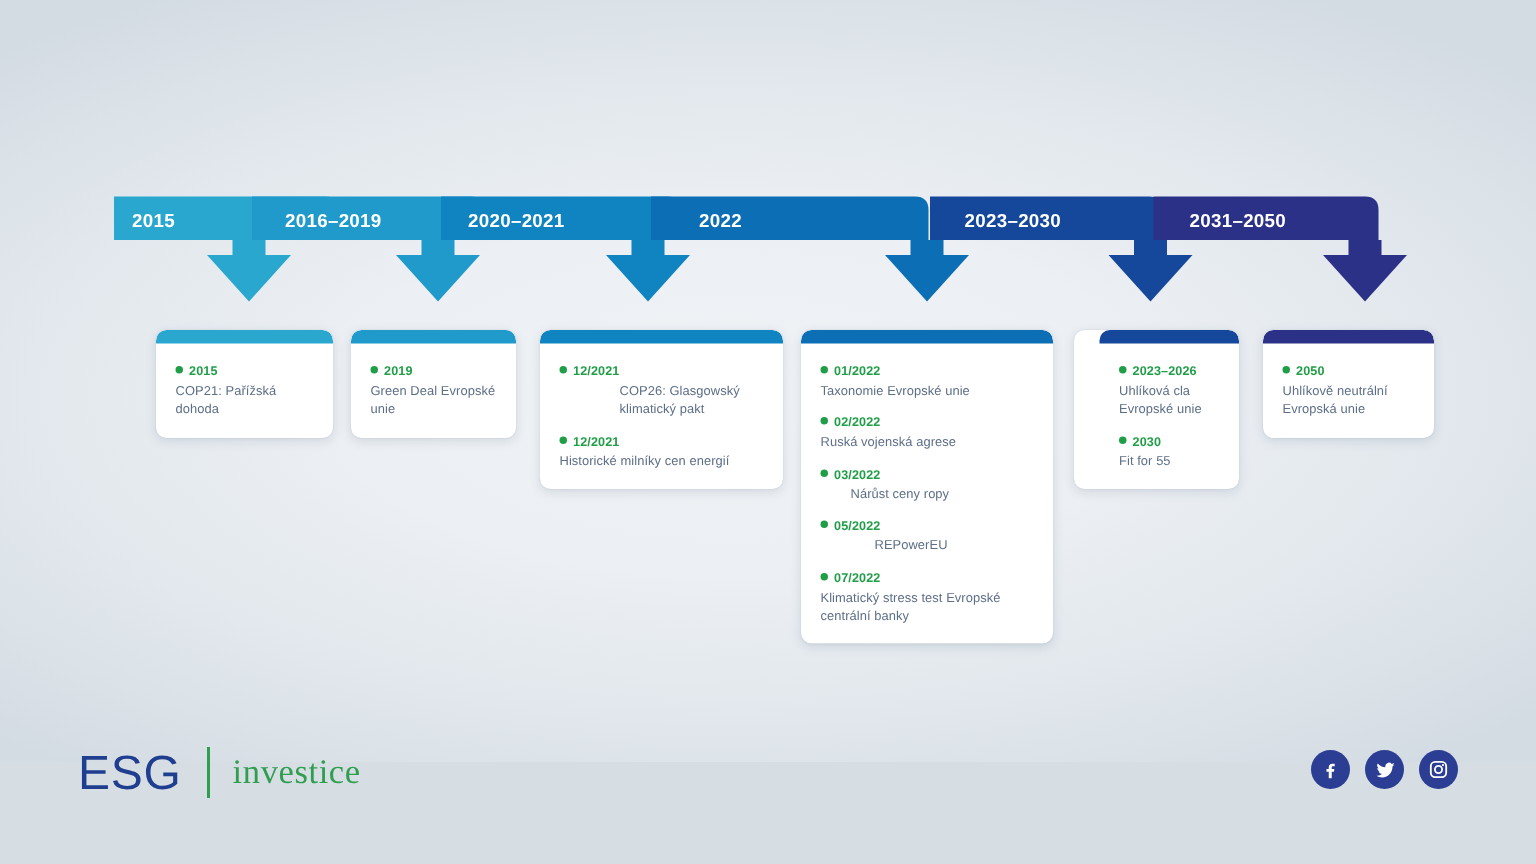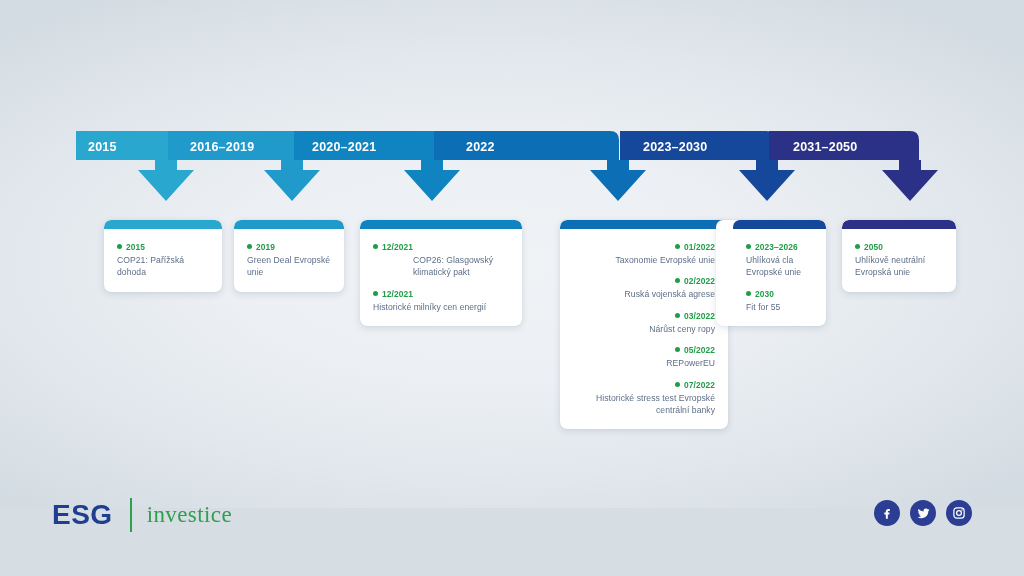--- a/index.html
+++ b/index.html
@@ -84,22 +84,22 @@
   
   #footer-logo {
     position: absolute;
     left: 52px;
     top: 494px;
     display: flex;
     align-items: center;
     height: 42px;
   }
   #logo-esg {
-    font-size: 28px;
-    font-weight: bold;
+    font-size: 32px;
+    font-weight: normal;
     color: #1f3e90;
     letter-spacing: 0.5px;
     line-height: 32px;
   }
   #logo-divider {
     width: 2px;
     height: 34px;
     background: #2f9e4f;
     margin: 0 15px 0 17px;
   }
@@ -182,42 +182,42 @@
           <div class="entry">
             <div class="entry-date"><span class="bullet" style="background: rgb(31, 158, 71);"></span><span>12/2021</span></div>
             <div class="entry-text" style="color: rgb(93, 110, 135); margin-left: 40px;">COP26: Glasgowský klimatický pakt</div>
           </div>
           <div class="entry">
             <div class="entry-date"><span class="bullet" style="background: rgb(31, 158, 71);"></span><span>12/2021</span></div>
             <div class="entry-text" style="color: rgb(93, 110, 135);">Historické milníky cen energií</div>
           </div>
         </div>
       </div>
-      <div class="card" style="left: 560px; top: 220px; width: 168px; text-align: right;">
+      <div class="card" style="left: 534px; top: 220px; width: 168px;">
         <div class="card-bar" style="background: rgb(12, 111, 181);"></div>
         <div class="card-body">
           <div class="entry">
             <div class="entry-date"><span class="bullet" style="background: rgb(31, 158, 71);"></span><span>01/2022</span></div>
             <div class="entry-text" style="color: rgb(93, 110, 135);">Taxonomie Evropské unie</div>
           </div>
           <div class="entry">
             <div class="entry-date"><span class="bullet" style="background: rgb(31, 158, 71);"></span><span>02/2022</span></div>
             <div class="entry-text" style="color: rgb(93, 110, 135);">Ruská vojenská agrese</div>
           </div>
           <div class="entry">
             <div class="entry-date"><span class="bullet" style="background: rgb(31, 158, 71);"></span><span>03/2022</span></div>
-            <div class="entry-text" style="color: rgb(93, 110, 135);">Nárůst ceny ropy</div>
+            <div class="entry-text" style="color: rgb(93, 110, 135); margin-left: 20px;">Nárůst ceny ropy</div>
           </div>
           <div class="entry">
             <div class="entry-date"><span class="bullet" style="background: rgb(31, 158, 71);"></span><span>05/2022</span></div>
             <div class="entry-text" style="color: rgb(93, 110, 135); margin-left: 36px;">REPowerEU</div>
           </div>
           <div class="entry">
             <div class="entry-date"><span class="bullet" style="background: rgb(31, 158, 71);"></span><span>07/2022</span></div>
-            <div class="entry-text" style="color: rgb(93, 110, 135);">Historické stress test Evropské centrální banky</div>
+            <div class="entry-text" style="color: rgb(93, 110, 135);">Klimatický stress test Evropské centrální banky</div>
           </div>
         </div>
       </div>
       <div class="card" style="left: 716px; top: 220px; width: 110px; padding-left: 17px;">
         <div class="card-bar" style="background: rgb(21, 71, 154);"></div>
         <div class="card-body">
           <div class="entry">
             <div class="entry-date"><span class="bullet" style="background: rgb(31, 158, 71);"></span><span>2023–2026</span></div>
             <div class="entry-text" style="color: rgb(93, 110, 135);">Uhlíková cla Evropské unie</div>
           </div>

